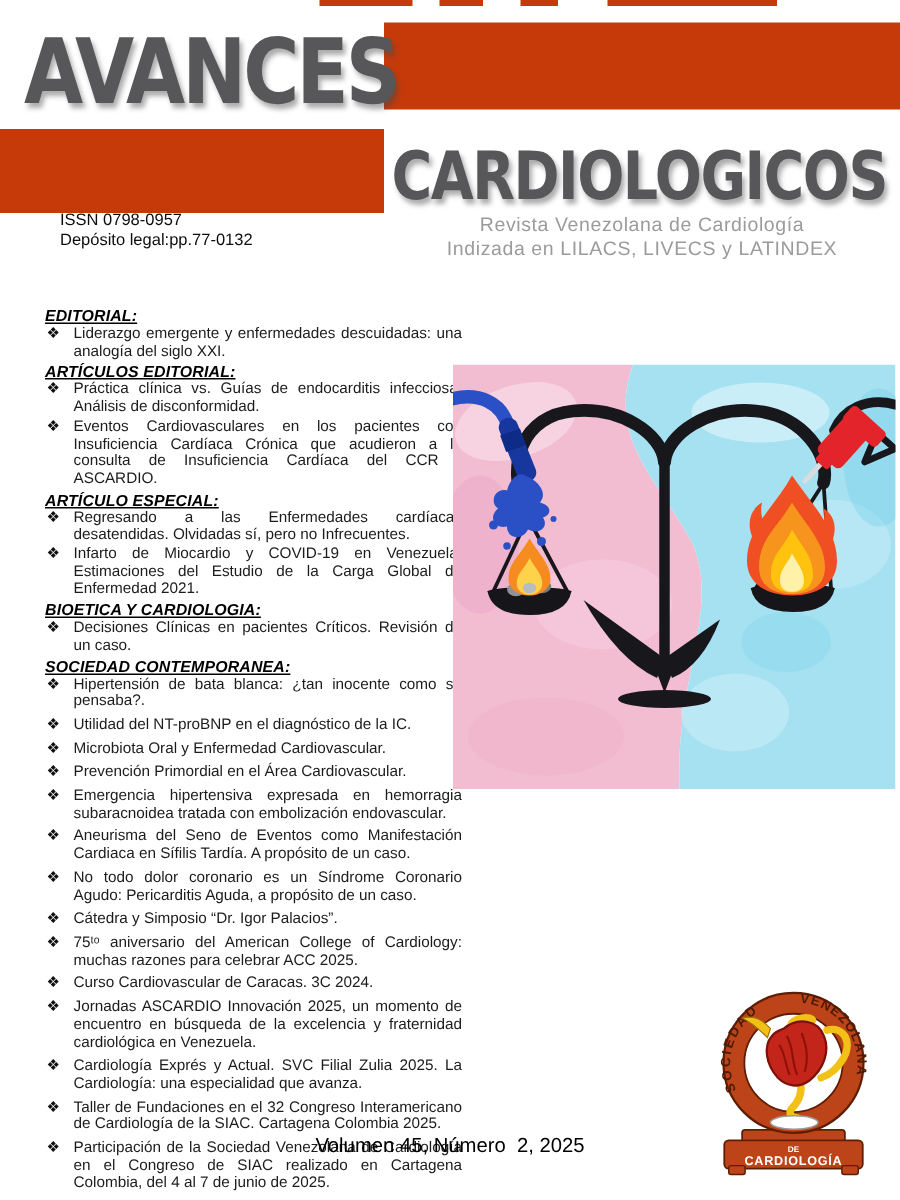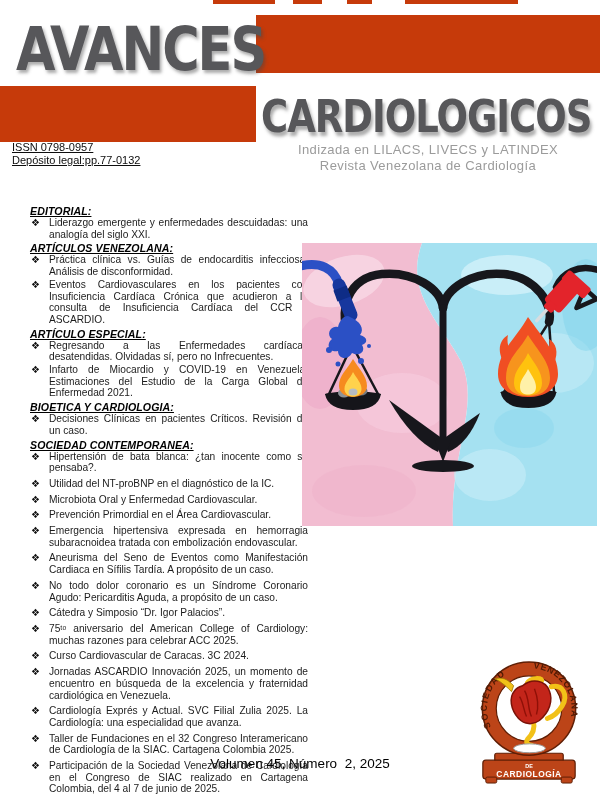--- a/index.html
+++ b/index.html
@@ -11,21 +11,21 @@
   .block-a{position:absolute;left:256px;top:15px;width:344px;height:58px;background:#C63A0A;}
   .block-b{position:absolute;left:0;top:86px;width:256px;height:56px;background:#C63A0A;}
   .title1{position:absolute;left:16px;top:6px;width:240px;height:74px;line-height:74px;
           font-family:"DejaVu Sans", sans-serif;font-weight:bold;font-size:51px;letter-spacing:-2px;
           color:#57575a;text-shadow:2px 3px 3px rgba(70,70,70,.45);
           transform:scaleY(1.18);transform-origin:left top;white-space:nowrap;}
   .title2{position:absolute;left:261px;top:82px;width:339px;height:60px;line-height:60px;
           font-family:"DejaVu Sans", sans-serif;font-weight:bold;font-size:37px;letter-spacing:-1px;
           color:#57575a;text-shadow:2px 3px 3px rgba(70,70,70,.45);
           transform:scaleY(1.2);transform-origin:left top;white-space:nowrap;}
-  .issn-block{position:absolute;left:12px;top:141px;font-size:11px;line-height:13px;color:#0d0d0d;text-decoration:underline;}
+  .issn-block{position:absolute;left:40px;top:141px;font-size:11px;line-height:13px;color:#0d0d0d;}
   .subtitle{position:absolute;left:258px;top:142px;width:340px;text-align:center;
             color:#9b9b9b;font-size:13px;line-height:15.5px;letter-spacing:.4px;}
 
   
   .toc{position:absolute;left:30px;top:203px;width:278px;color:#1c1c1c;}
   .toc-heading{font-size:10.6px;font-weight:bold;text-decoration:underline;color:#000;
                line-height:12px;margin-top:2px;letter-spacing:.1px;font-style:italic;}
   .toc-item{position:relative;padding-left:19px;font-size:10.2px;line-height:11.7px;
             text-align:justify;margin-bottom:1px;}
   .toc-item.spaced{margin-bottom:4px;}
@@ -51,28 +51,28 @@
 <div class="block-b"></div>
 <div class="title1">AVANCES</div>
 <div class="title2">CARDIOLOGICOS</div>
 
 <div class="issn-block">
   <div>ISSN 0798-0957</div>
   <div>Depósito legal:pp.77-0132</div>
 </div>
 
 <div class="subtitle">
+  <div>Revista Venezolana de Cardiología</div>
   <div>Indizada en LILACS, LIVECS y LATINDEX</div>
-  <div>Revista Venezolana de Cardiología</div>
 </div>
 
 <div class="toc">
     <div class="toc-heading">EDITORIAL:</div>
     <div class="toc-item"><span class="bullet">❖</span><span>Liderazgo emergente y enfermedades descuidadas: una analogía del siglo XXI.</span></div>
-    <div class="toc-heading">ARTÍCULOS VENEZOLANA:</div>
+    <div class="toc-heading">ARTÍCULOS EDITORIAL:</div>
     <div class="toc-item"><span class="bullet">❖</span><span>Práctica clínica vs. Guías de endocarditis infecciosa: Análisis de disconformidad.</span></div>
     <div class="toc-item"><span class="bullet">❖</span><span>Eventos Cardiovasculares en los pacientes con Insuficiencia Cardíaca Crónica que acudieron a la consulta de Insuficiencia Cardíaca del CCR - ASCARDIO.</span></div>
     <div class="toc-heading">ARTÍCULO ESPECIAL:</div>
     <div class="toc-item"><span class="bullet">❖</span><span>Regresando a las Enfermedades cardíacas desatendidas. Olvidadas sí, pero no Infrecuentes.</span></div>
     <div class="toc-item"><span class="bullet">❖</span><span>Infarto de Miocardio y COVID-19 en Venezuela. Estimaciones del Estudio de la Carga Global de Enfermedad 2021.</span></div>
     <div class="toc-heading">BIOETICA Y CARDIOLOGIA:</div>
     <div class="toc-item"><span class="bullet">❖</span><span>Decisiones Clínicas en pacientes Críticos. Revisión de un caso.</span></div>
     <div class="toc-heading">SOCIEDAD CONTEMPORANEA:</div>
     <div class="toc-item spaced"><span class="bullet">❖</span><span>Hipertensión de bata blanca: ¿tan inocente como se pensaba?.</span></div>
     <div class="toc-item spaced"><span class="bullet">❖</span><span>Utilidad del NT-proBNP en el diagnóstico de la IC.</span></div>

